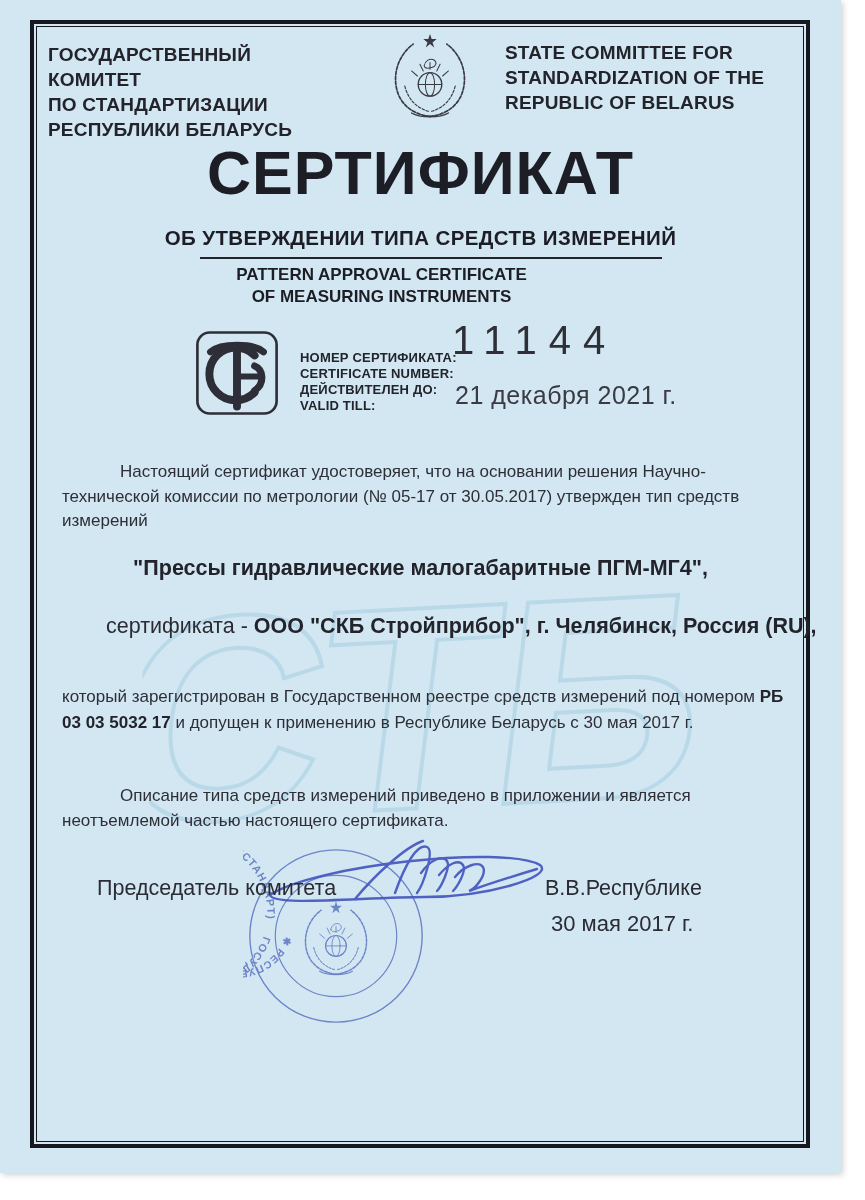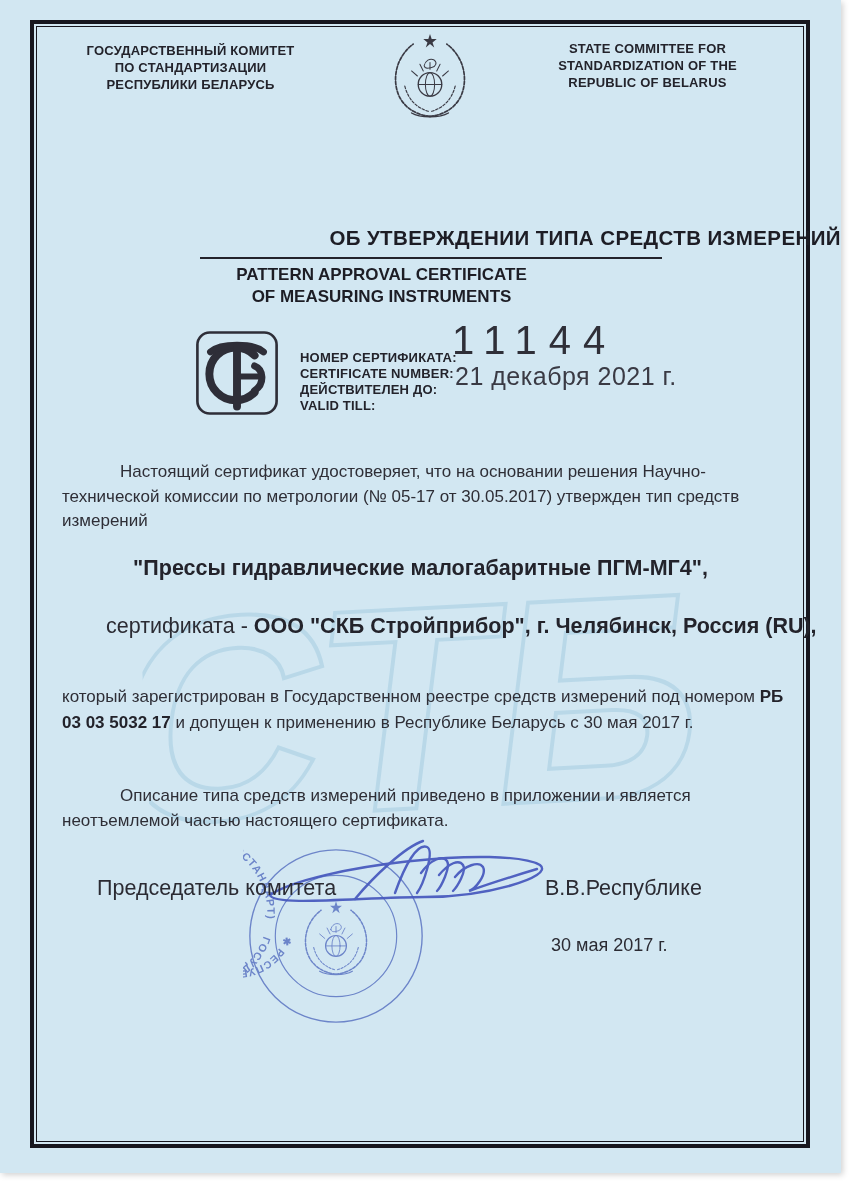--- a/index.html
+++ b/index.html
@@ -14,32 +14,32 @@
   .frame-outer{
     position:absolute;left:30px;top:20px;width:772px;height:1120px;
     border:4px solid #17171f;
   }
   .frame-inner{
     position:absolute;left:2px;top:2px;right:2px;bottom:2px;
     border:1.5px solid #17171f;
   }
   .pre-line{white-space:pre-line;}
   .org{
-    position:absolute;font-weight:bold;font-size:13px;line-height:1.32;
-    text-align:center;color:#23232b;letter-spacing:.2px;
+    position:absolute;font-weight:bold;font-size:19px;line-height:1.32;
+    color:#23232b;letter-spacing:.2px;
   }
   .org-ru{left:48px;top:42px;width:285px;}
   .org-en{left:505px;top:40px;width:285px;}
   .emblem{position:absolute;left:388px;top:32px;}
   .title-main{
     position:absolute;left:0;top:138px;width:841px;text-align:center;
     font-size:61px;font-weight:bold;letter-spacing:1px;color:#1d1d25;
   }
   .title-sub-ru{
-    position:absolute;left:0;top:226px;width:841px;text-align:right;
+    position:absolute;left:0;top:226px;width:841px;text-align:center;
     font-size:20.5px;font-weight:bold;color:#1d1d25;letter-spacing:.4px;
   }
   .title-rule{
     position:absolute;left:200px;top:257px;width:462px;height:2px;background:#23232b;
   }
   .title-sub-en{
     position:absolute;left:0;top:264px;width:763px;text-align:center;
     font-size:17px;font-weight:bold;line-height:1.28;color:#1d1d25;
   }
   .logo-box{position:absolute;left:193px;top:327px;}
@@ -47,38 +47,38 @@
     position:absolute;left:300px;font-size:13px;font-weight:bold;line-height:1.2;
     color:#23232b;letter-spacing:.2px;white-space:pre-line;
   }
   .cert-label-number{top:350px;}
   .cert-label-valid{top:382px;}
   .cert-number{
     position:absolute;left:452px;top:318px;font-size:40px;font-weight:400;
     letter-spacing:12px;color:#2f2f38;
   }
   .cert-valid{
-    position:absolute;left:455px;top:362px;font-size:25px;color:#3a3a44;letter-spacing:.5px;
+    position:absolute;left:455px;top:381px;font-size:25px;color:#3a3a44;letter-spacing:.5px;
   }
   .par{
     position:absolute;font-size:17px;line-height:1.45;color:#2e2e36;
   }
   .par-intro{left:62px;top:460px;width:732px;text-indent:58px;}
   .device-line{
     position:absolute;left:0;top:556px;width:841px;text-align:center;
     font-size:21.5px;font-weight:bold;color:#23232b;
   }
   .manufacturer-line{position:absolute;left:106px;top:614px;font-size:21.5px;}
   .manufacturer-line b{color:#23232b;}
   .par-reg{left:62px;top:684px;width:740px;line-height:1.5;}
   .par-reg b{color:#23232b;}
   .par-annex{left:62px;top:784px;width:700px;text-indent:58px;}
   .sig-role{position:absolute;left:97px;top:876px;font-size:21.5px;}
   .sig-name{position:absolute;left:545px;top:876px;font-size:21.5px;}
-  .sig-date{position:absolute;left:551px;top:911px;font-size:18px;margin-top:24px;}
+  .sig-date{position:absolute;left:551px;top:911px;font-size:22px;}
   .watermark{position:absolute;left:145px;top:545px;opacity:.6;transform:rotate(-3deg);}
   .stamp{position:absolute;left:243px;top:843px;opacity:.85;}
   .signature-svg{position:absolute;left:255px;top:833px;}
 </style>
 </head>
 <body>
 
 <svg width="0" height="0" style="position:absolute">
   <defs>
     <g id="arms-shape" fill="none" stroke="currentColor" stroke-width="2" stroke-linecap="round">
@@ -112,20 +112,21 @@
 РЕСПУБЛИКИ БЕЛАРУСЬ</div>
 
   <svg class="emblem" width="84" height="88" viewBox="0 0 100 104" color="#3a3a44">
     <use href="#arms-shape"></use>
   </svg>
 
   <div class="org org-en pre-line">STATE COMMITTEE FOR
 STANDARDIZATION OF THE
 REPUBLIC OF BELARUS</div>
 
+  <div class="title-main">СЕРТИФИКАТ</div>
   <div class="title-sub-ru">ОБ УТВЕРЖДЕНИИ ТИПА СРЕДСТВ ИЗМЕРЕНИЙ</div>
   <div class="title-rule"></div>
   <div class="title-sub-en pre-line">PATTERN APPROVAL CERTIFICATE
 OF MEASURING INSTRUMENTS</div>
 
   <svg class="logo-box" width="88" height="92" viewBox="0 0 100 100">
     <g fill="none" stroke="#2e2e38" stroke-linecap="round">
       <rect x="5" y="4" width="90" height="92" rx="14" stroke-width="3"></rect>
       <path d="M70,30 A30,30 0 1 0 70,72" stroke-width="9"></path>
       <path d="M20,26 C32,16 68,16 80,26" stroke-width="8"></path>

